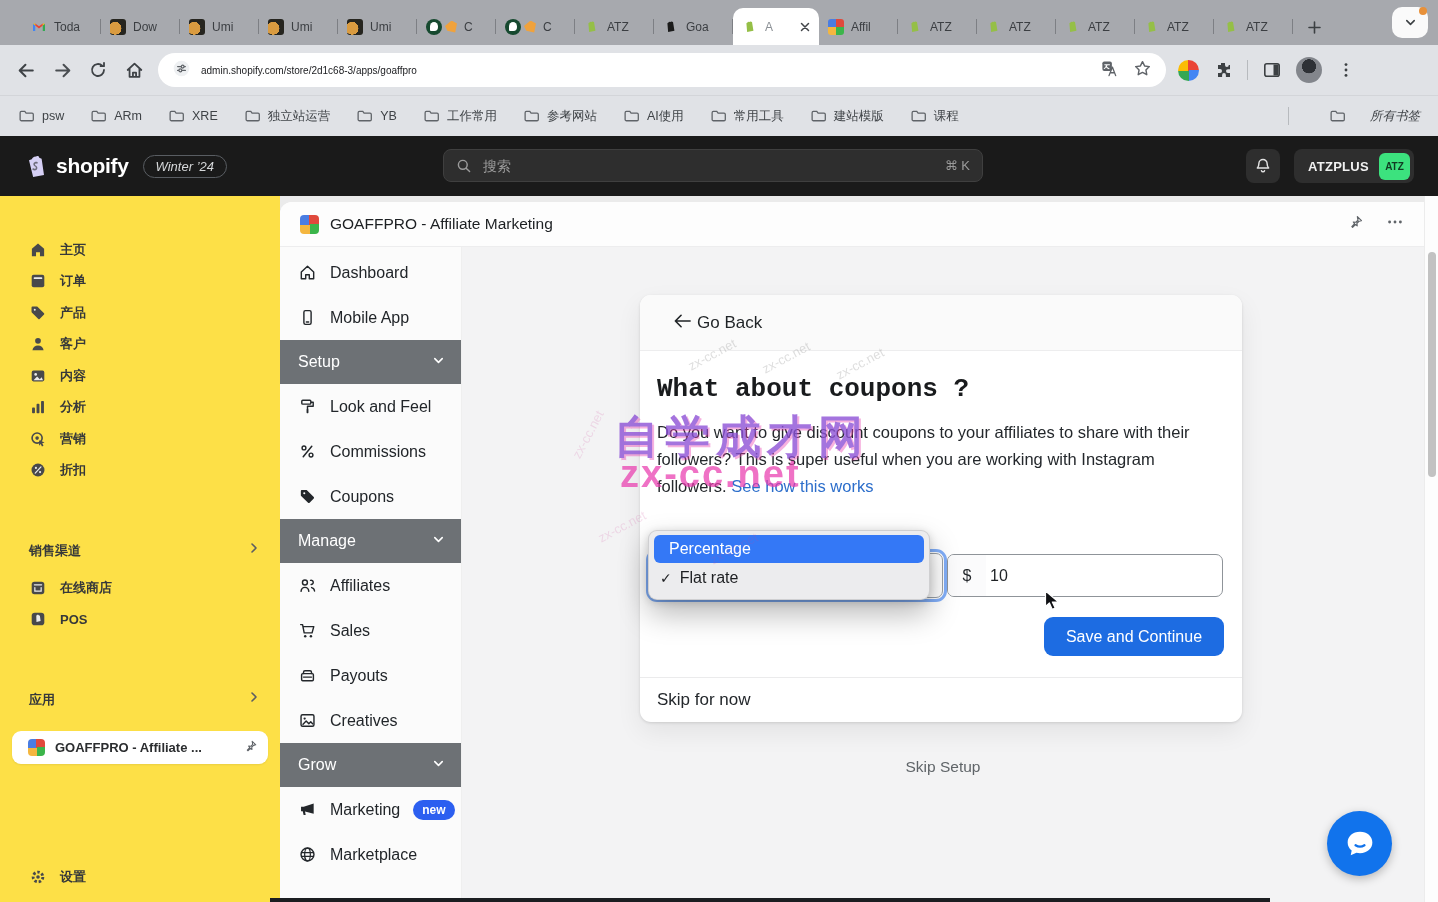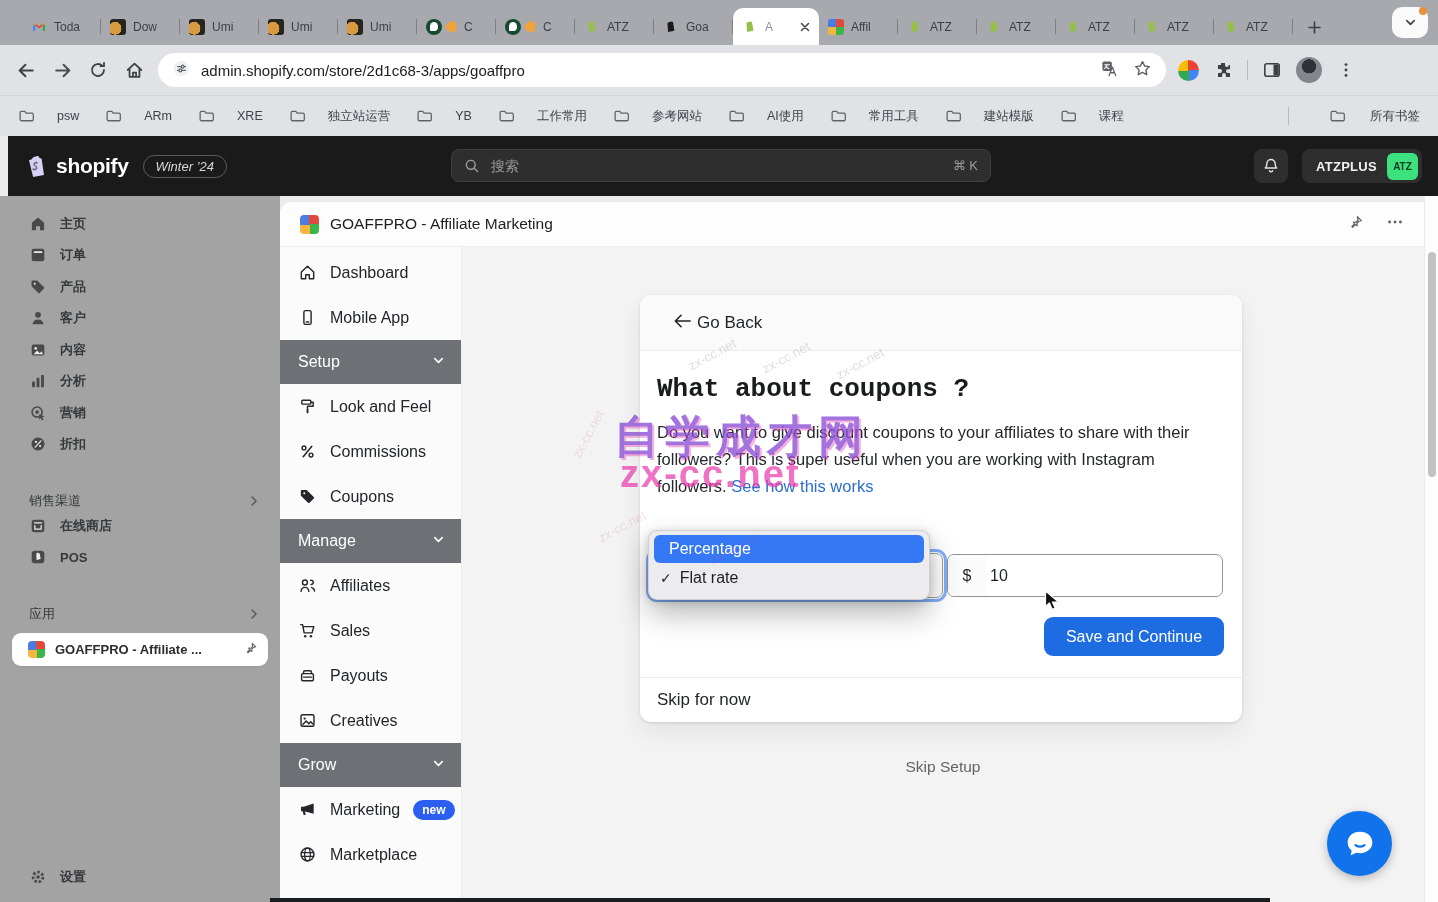--- a/index.html
+++ b/index.html
@@ -31,64 +31,64 @@
        border-radius:10px;display:grid;place-items:center;}
   .tab-chevron::after{content:"";position:absolute;right:1px;top:0;width:8px;height:8px;
        border-radius:50%;background:#e8913a;}
 
   
   .toolbar{position:absolute;top:45px;left:0;right:0;height:50px;background:#e0e2e6;
        display:flex;align-items:center;padding:0 14px;gap:12px;}
   .nav-ic{width:24px;height:24px;display:grid;place-items:center;flex:none;}
   .urlbar{flex:1;max-width:1008px;height:34px;background:#fff;border-radius:17px;display:flex;
        align-items:center;padding:0 14px;gap:10px;}
-  .url-text{font-size:15px;color:#202124;white-space:nowrap;}
+  .url-text{font-size:10px;color:#202124;white-space:nowrap;}
   .url-right{margin-left:auto;display:flex;gap:14px;align-items:center;}
   .ext-circle{width:21px;height:21px;border-radius:50%;flex:none;
        background:conic-gradient(#ea4335 0 25%,#4285f4 0 50%,#34a853 0 75%,#fbbc04 0);}
   .tb-div{width:1px;height:20px;background:#b7babe;flex:none;}
   .avatar{width:26px;height:26px;border-radius:50%;flex:none;
        background:radial-gradient(circle at 50% 36%,#2e3136 0 33%,#83868c 34%);}
 
   
   .bookmarks{position:absolute;top:95px;left:0;right:0;height:41px;background:#e0e2e6;
        border-top:1px solid #d3d5d9;display:flex;align-items:center;padding:0 18px;gap:26px;}
-  .bm{display:flex;align-items:center;gap:22px;font-size:12.5px;color:#3f4347;white-space:nowrap;}
-  .bm-all{margin-left:auto;display:flex;align-items:center;gap:24px;font-size:12.5px;color:#3f4347;}
+  .bm{display:flex;align-items:center;gap:7px;font-size:12.5px;color:#3f4347;white-space:nowrap;}
+  .bm-all{margin-left:auto;display:flex;align-items:center;gap:24px;font-size:12.5px;color:#3f4347;font-style:italic;}
   .bm-all::before{content:"";width:1px;height:18px;background:#b7babe;margin-right:16px;}
 
   
-  .topbar{position:absolute;top:136px;left:8px;right:0;height:60px;background:#1a1a1a;
-       display:flex;align-items:center;padding:0 16px;}
+  .topbar{position:absolute;top:136px;left:0;right:0;height:60px;background:#1a1a1a;
+       display:flex;align-items:center;padding:0 24px;}
   .brand{display:flex;align-items:center;gap:7px;}
   .brand-name{font-size:21px;font-weight:700;color:#fff;letter-spacing:-.3px;}
   .release{margin-left:14px;padding:3px 12px;border:1px solid #595d62;border-radius:13px;
        color:#d5d7d9;font-style:italic;font-size:13px;}
   .search{position:absolute;left:443px;top:13px;width:540px;height:33px;background:#2e2e2e;
        border:1px solid #3f3f3f;border-radius:8px;display:flex;align-items:center;padding:0 12px;gap:9px;}
   .search input{background:none;border:none;outline:none;flex:1;font-size:14px;color:#e4e4e4;
        font-family:inherit;}
   .search input::placeholder{color:#9b9b9b;}
   .kbd{color:#9b9b9b;font-size:13px;white-space:nowrap;}
   .top-right{margin-left:auto;display:flex;align-items:center;gap:14px;}
   .bell-btn{width:34px;height:34px;background:#2e2e2e;border-radius:8px;display:grid;place-items:center;}
   .account{height:34px;background:#2e2e2e;border-radius:8px;display:flex;align-items:center;
        gap:10px;padding:0 4px 0 14px;}
   .acc-name{color:#f1f1f1;font-size:13px;font-weight:700;letter-spacing:.3px;}
   .acc-badge{width:31px;height:27px;background:#3ce27e;border-radius:6px;display:grid;
        place-items:center;font-size:10px;font-weight:700;color:#113a23;}
 
   
   .body-row{position:absolute;top:196px;left:0;right:0;bottom:0;display:flex;}
-  .shop-sidebar{width:280px;flex:none;background:#a3a3a3;position:relative;padding-top:12px;}
+  .shop-sidebar{width:280px;flex:none;background:#fde047;position:relative;padding-top:38px;}
   .snav-item{height:31.5px;display:flex;align-items:center;gap:13px;padding:0 16px 0 29px;
        font-size:13px;font-weight:700;color:#36383a;}
   .snav-item svg{flex:none;}
-  .s-section{margin-top:20px;height:30px;display:flex;align-items:flex-end;padding:0 20px 0 29px;
-       font-size:13px;font-weight:400;color:#36383a;}
+  .s-section{margin-top:56px;height:30px;display:flex;align-items:flex-start;padding:0 20px 0 29px;
+       font-size:13px;font-weight:700;color:#36383a;}
   .s-section .chev{margin-left:auto;}
   .pinned{margin:10px 12px 0;height:33px;background:#fff;border-radius:9px;display:flex;
        align-items:center;gap:10px;padding:0 10px 0 16px;font-size:13px;font-weight:700;
        color:#2b2d2f;box-shadow:0 1px 2px rgba(0,0,0,.08);}
   .pinned .lbl{flex:1;white-space:nowrap;overflow:hidden;text-overflow:ellipsis;}
   .settings-row{position:absolute;left:0;right:0;bottom:16px;display:flex;align-items:center;
        gap:13px;padding:0 29px;font-size:13px;font-weight:700;color:#36383a;}
 
   .app-area{flex:1;position:relative;background:#ebebeb;min-width:0;}
   .app-surface{position:absolute;left:0;top:6px;right:14px;bottom:0;background:#fff;

